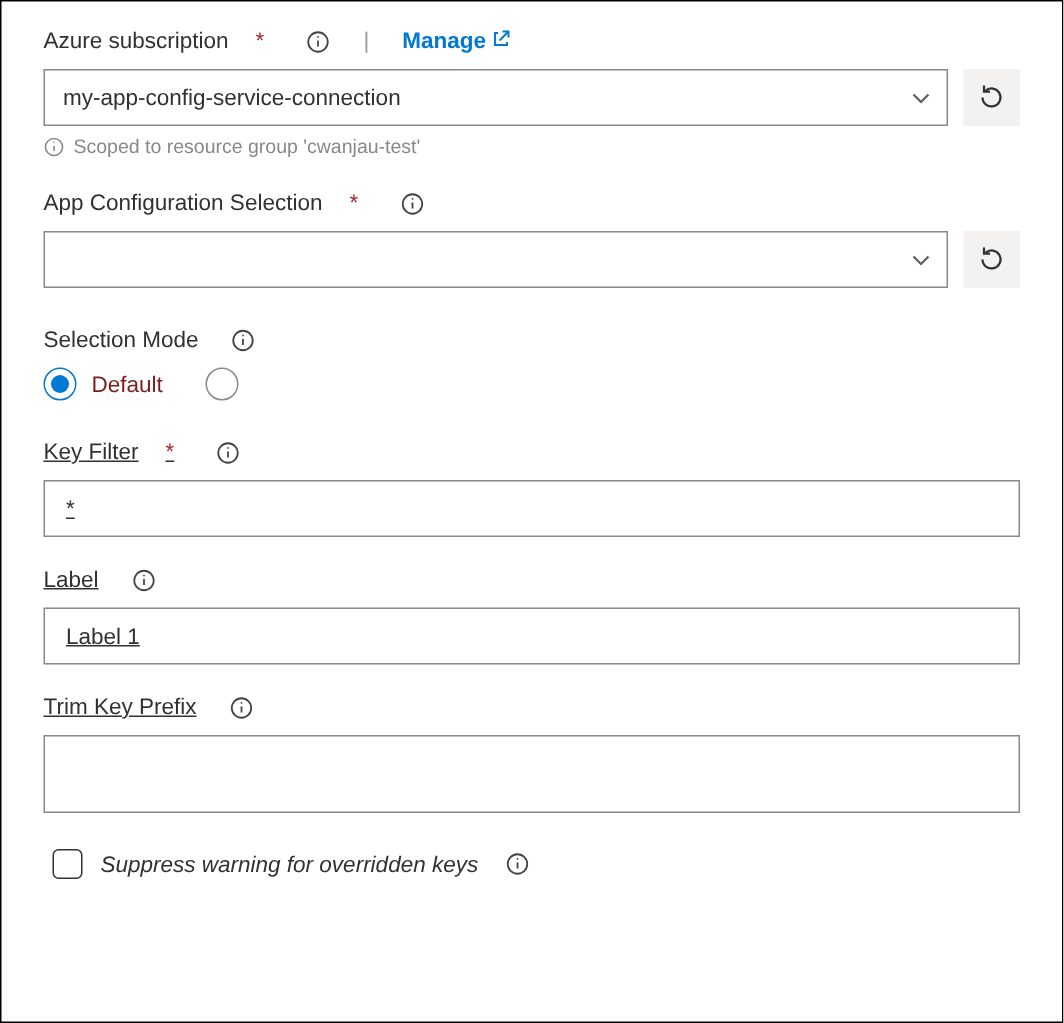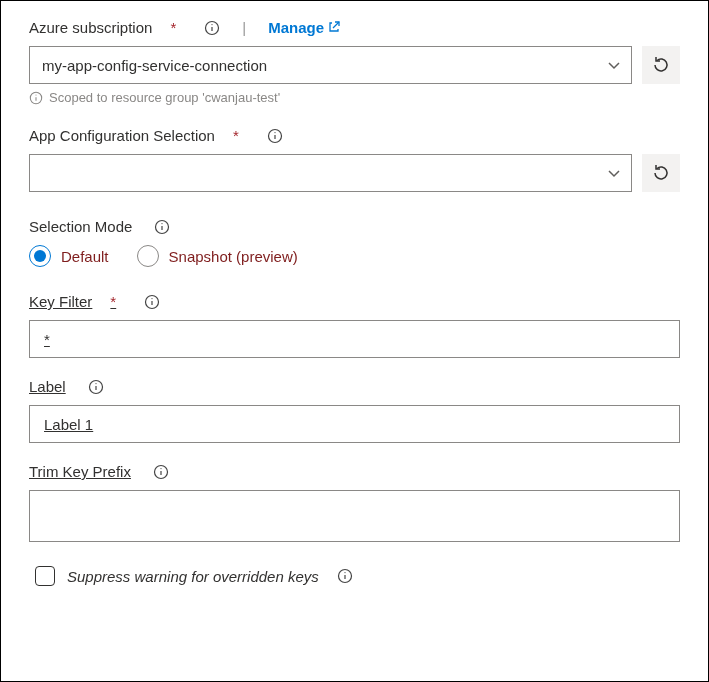--- a/index.html
+++ b/index.html
@@ -267,21 +267,20 @@
   </div>
   <div class="radio-row">
     <div class="radio">
       <span class="radio-circle selected">
         <span class="radio-dot"></span>
       </span>
       <span>Default</span>
     </div>
     <div class="radio">
       <span class="radio-circle"></span>
-      <span>Snapshot (preview)</span>
     </div>
   </div>
 
   <div class="field-block">
     <div class="field-label-row">
       <span>Key Filter</span>
       <span class="required">*</span>
       <span class="info-icon label-gap-big">
         <svg viewBox="0 0 16 16" fill="none" stroke="currentColor" stroke-width="1.2">
             <circle cx="8" cy="8" r="6.5"></circle>

